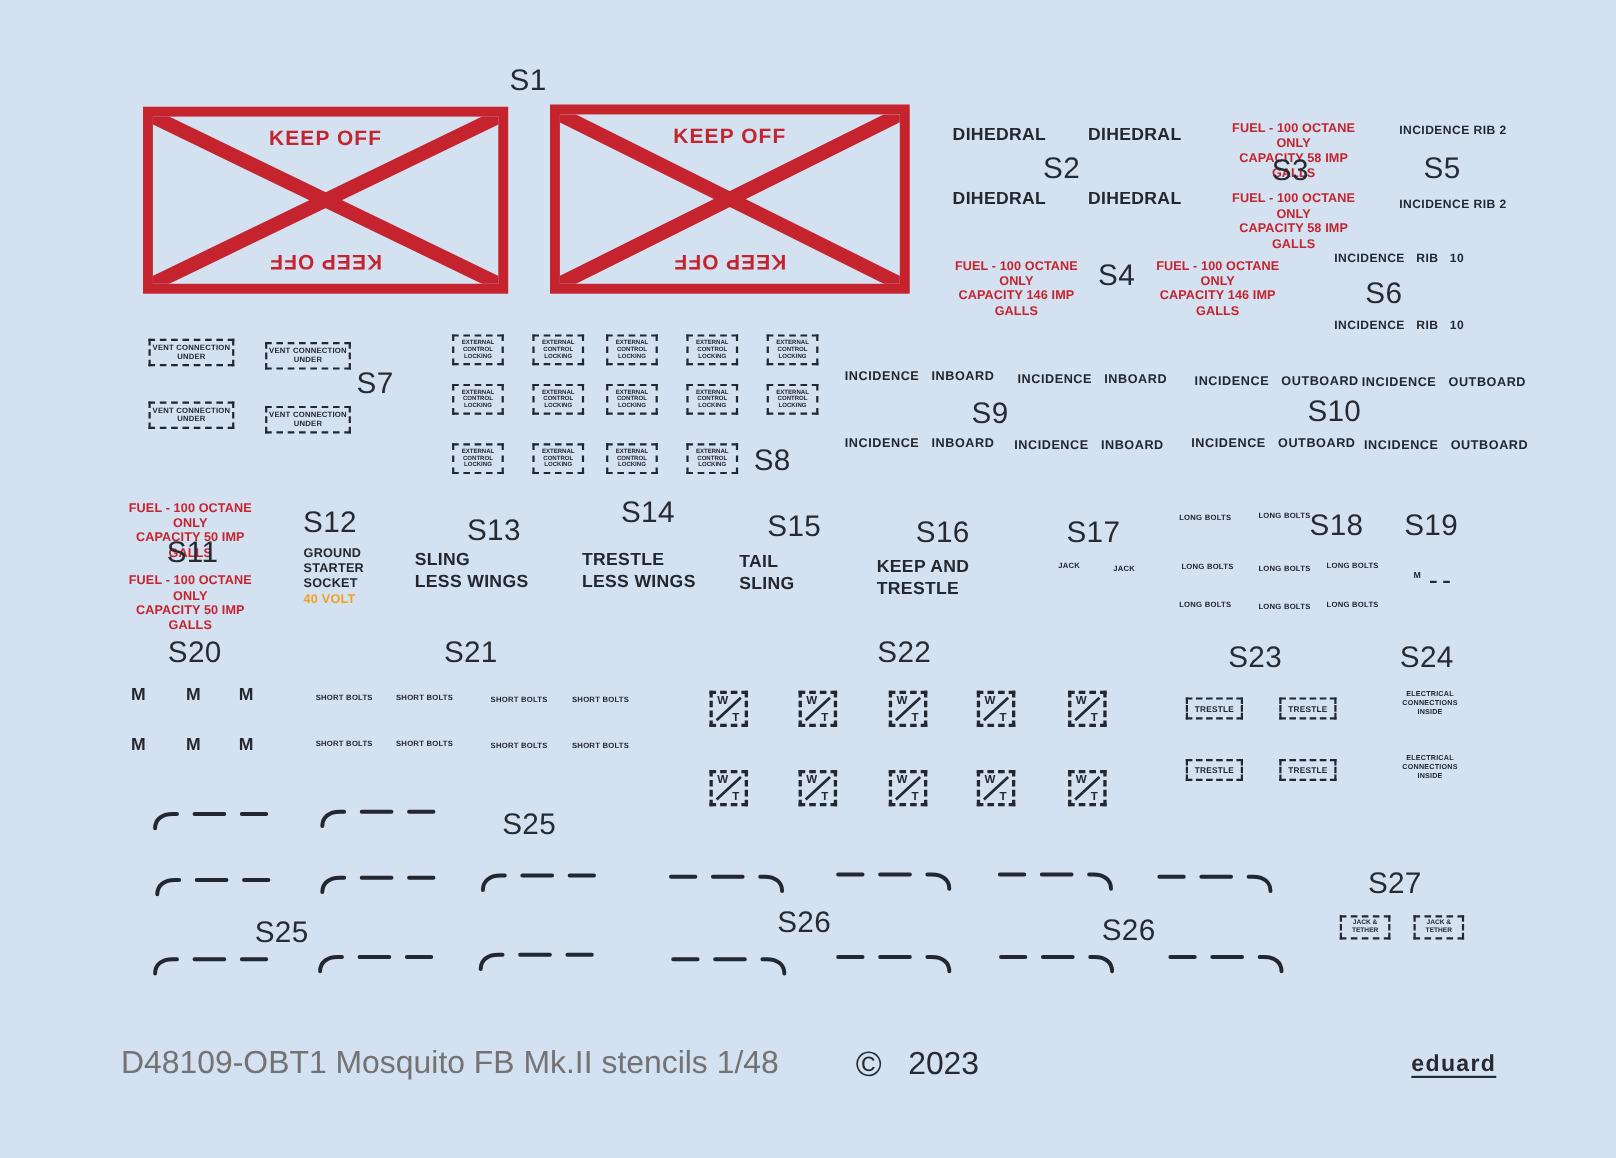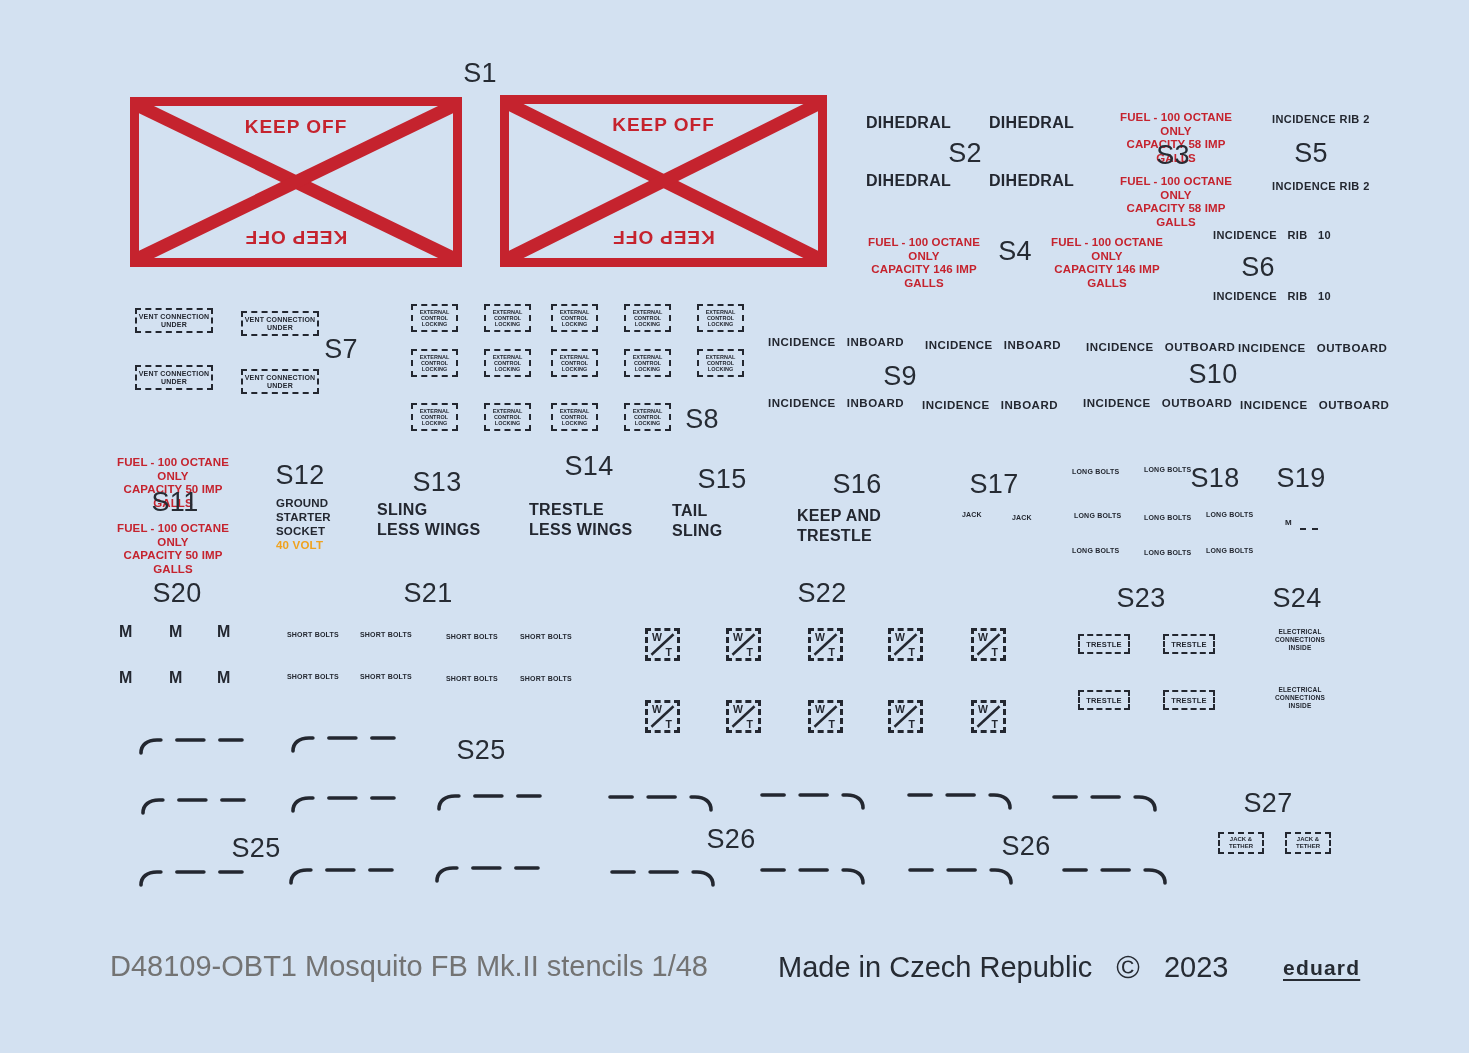--- a/index.html
+++ b/index.html
@@ -250,21 +250,21 @@
 </div>
 
 <div class="a ctr lbl" style="left:300px;top:475px">S12</div>
 <div class="a b dk gss" style="left:276px;top:496px">
   <div>GROUND</div>
   <div>STARTER</div>
   <div>SOCKET</div>
   <div class="volt">40 VOLT</div>
 </div>
 
-<div class="a ctr lbl" style="left:437px;top:482px">S13</div>
+<div class="a ctr lbl" style="left:449px;top:482px">S13</div>
 <div class="a b dk two" style="left:377px;top:500px;width:120px">
   <div>SLING</div>
   <div>LESS WINGS</div>
 </div>
 
 <div class="a ctr lbl" style="left:589px;top:466px">S14</div>
 <div class="a b dk two" style="left:529px;top:500px;width:120px">
   <div>TRESTLE</div>
   <div>LESS WINGS</div>
 </div>
@@ -478,17 +478,16 @@
 </div>
 <div class="a dash jt" style="left:1285px;top:832px">
   <div>
       <div>JACK &amp;</div>
       <div>TETHER</div>
     </div>
 </div>
 
 <div class="a title nw" style="left:110px;top:950px">D48109-OBT1 Mosquito FB Mk.II stencils 1/48</div>
 <div class="a madein" style="left:778px;top:949px">
-  <span style="font-size:29px">Made in Czech Republic</span>
   <span style="font-size:32px">©</span>
   <span style="font-size:29px">2023</span>
 </div>
 <div class="a eduard" style="left:1283px;top:956px">eduard</div>
 
 </body></html>

